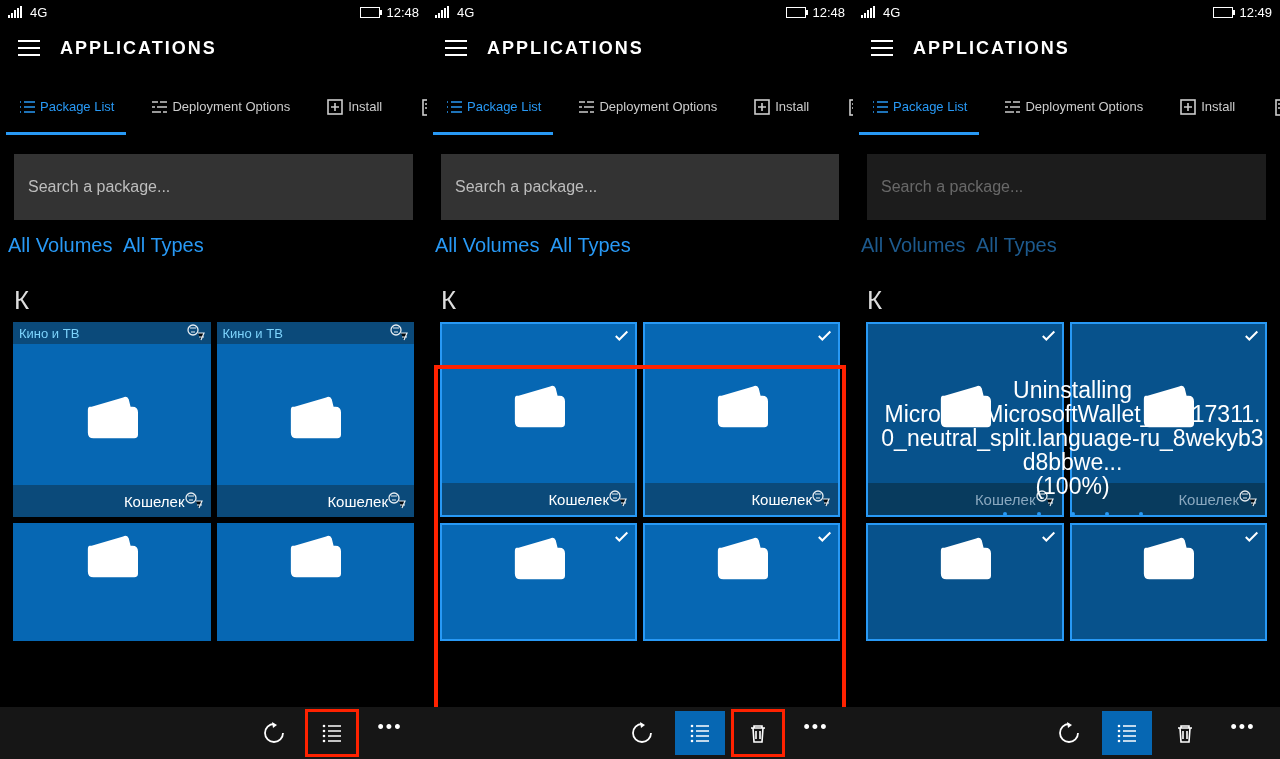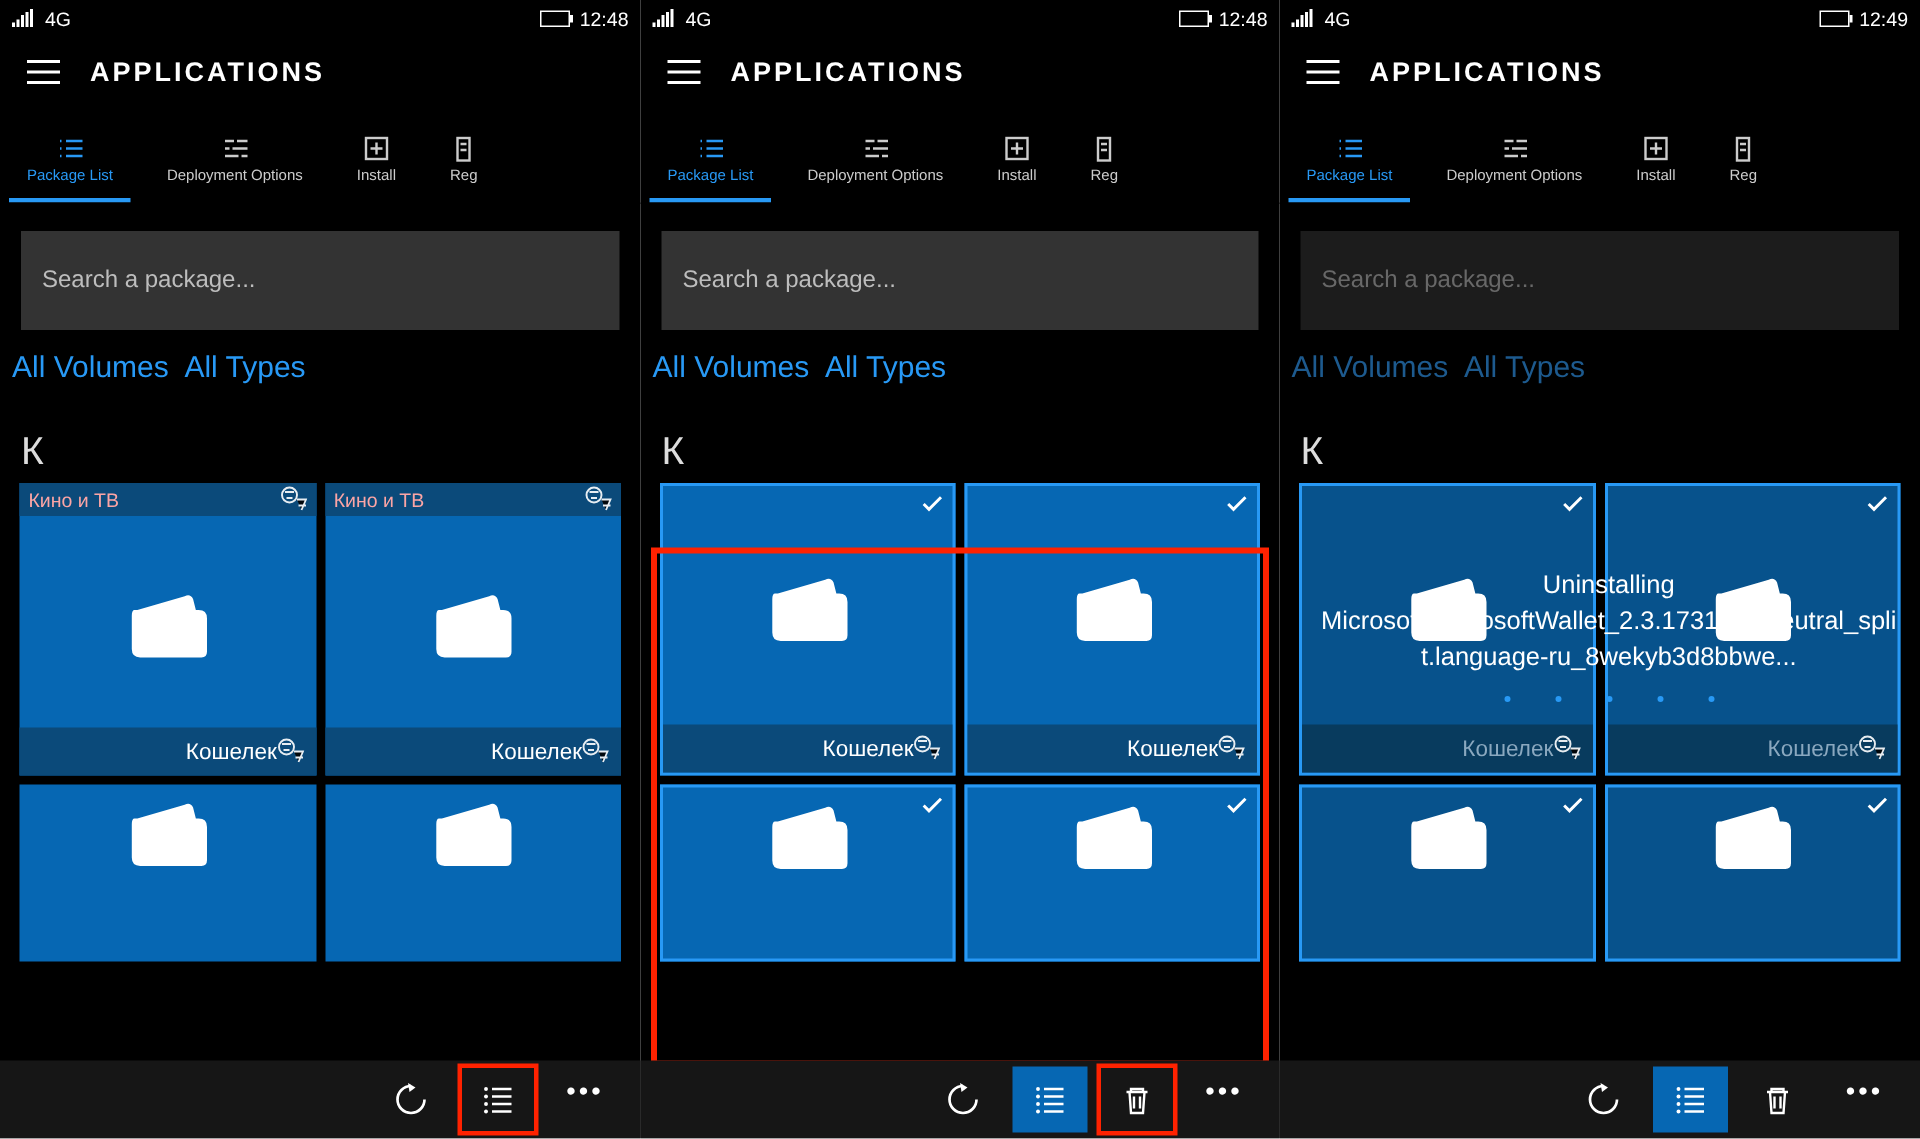--- a/index.html
+++ b/index.html
@@ -26,21 +26,21 @@
   .batt-fill { background:#fff; height:100%; width:70%; }
 
   
   .header { height:48px; display:flex; align-items:center; gap:20px; padding:0 18px; }
   .hamburger { width:22px; height:16px; display:flex; flex-direction:column; justify-content:space-between; cursor:pointer;}
   .hamburger span { height:2px; background:#fff; width:100%; }
   .header-title { font-size:18px; font-weight:600; letter-spacing:2px; }
 
   
   .tabs { display:flex; border-bottom:1px solid #000; height:58px; margin-top:6px; overflow:hidden; }
-  .tab { flex:0 0 auto; display:flex; flex-direction:column; align-items:center; justify-content:center; padding:0 18px; font-size:10px; color:#ccc; cursor:pointer; position:relative; height:100%; gap:4px; }
+  .tab { flex:0 0 auto; display:flex; flex-direction:row; align-items:center; justify-content:center; padding:0 18px; font-size:13px; color:#ccc; cursor:pointer; position:relative; height:100%; gap:4px; }
   .tab.active { color:#2899f5; }
   .tab.active::after { content:""; position:absolute; bottom:0; left:6px; right:6px; height:3px; background:#2899f5; }
   .tab-icon { width:18px; height:18px; }
   .tab-icon svg { width:100%; height:100%; }
 
   
   .search-wrap { padding:18px 14px 8px; }
   .search-wrap.dim { opacity:0.55; }
   .search-input { width:100%; height:66px; background:#333; border:none; color:#fff; font-size:16px; padding:0 14px; outline:none;}
   .search-input::placeholder { color:#bdbdbd; }
@@ -48,21 +48,21 @@
   .filters { padding:6px 8px 0; font-size:20px; }
   .filters span { color:#2899f5; margin-right:6px; cursor:pointer; }
   .filters.dim span { color:#1d5a8e; }
 
   .letterhead { font-size:26px; color:#ddd; padding:28px 14px 6px; font-weight:300; }
 
   
   .grid-area { padding:0 13px; }
   .row { display:flex; gap:6px; }
   .tile { flex:1; background:#0667b3; position:relative; height:195px; cursor:pointer; }
-  .tile-top { height:22px; background:#0b4a7a; display:flex; align-items:center; justify-content:space-between; padding:0 6px; font-size:13px; color:#fca5a5; overflow:hidden; }
+  .tile-top { height:22px; background:#0b4a7a; display:flex; align-items:center; justify-content:space-between; padding:0 6px; font-size:13px; color:#7dd3fc; overflow:hidden; }
   .tile-body { position:absolute; top:22px; bottom:30px; left:0; right:0; display:flex; align-items:center; justify-content:center; }
   .tile-label { position:absolute; bottom:0; left:0; right:0; height:32px; background:#0b4a7a; display:flex; align-items:center; justify-content:flex-end; padding:0 8px; font-size:15px; }
   .tile.sel { border:2px solid #2899f5; }
   .tile.sel .check, .tile .check.on { position:absolute; top:0; right:0; width:26px; height:24px; display:flex; align-items:center; justify-content:center; background:transparent; }
   .check { position:absolute; top:0; right:0; width:26px; height:24px; display:flex; align-items:center; justify-content:center; }
   .check svg { width:16px; height:16px; }
   .tile.half { height:165px; }
   .tile.half .tile-body { top:0; }
   .tile.dim { background:#07528c; }
   .tile.dim .tile-label { background:#083b5e; color:#8aa8bf; }
@@ -74,21 +74,21 @@
 
   
   .bottombar { position:absolute; bottom:0; left:0; right:0; height:52px; background:#161616; display:flex; align-items:center; justify-content:flex-end; gap:8px; padding:0 12px; }
   .bbtn { width:50px; height:44px; display:flex; align-items:center; justify-content:center; cursor:pointer; }
   .bbtn.sel { background:#0667b3; }
   .bbtn svg { width:22px; height:22px; }
   .ellipsis { letter-spacing:2px; font-size:18px; position:relative; top:-6px;}
   .redbox { outline:3px solid #f20; outline-offset:-1px; }
 
   
-  .overlay-msg { position:absolute; top:378px; left:12px; right:0; padding:0 14px; text-align:center; font-size:17px; line-height:24px; z-index:5; pointer-events:none; }
+  .overlay-msg { position:absolute; top:378px; left:12px; right:0; padding:0 14px; text-align:center; font-size:23px; line-height:24px; z-index:5; pointer-events:none; }
   .overlay-dots { display:flex; justify-content:center; gap:30px; margin-top:14px;}
   .overlay-dots span { width:4px;height:4px; background:#2899f5; border-radius:50%; }
 
   .redframe-grid { position:absolute; outline:4px solid #f20; pointer-events:none; }
 
   .tiny-icon-lang{ width:18px; height:18px; opacity:.9;}
 </style>
 </head>
 <body>
 
@@ -545,20 +545,21 @@
               <svg class="wallet-icon" viewBox="0 0 60 56">
                 <use href="#wallet"></use>
               </svg>
             </div>
         </div>
       </div>
     </div>
     <div class="overlay-msg">
       <div>Uninstalling</div>
       <div style="word-break:break-all">Microsoft.MicrosoftWallet_2.3.17311.0_neutral_split.language-ru_8wekyb3d8bbwe...</div>
+      <div>(100%)</div>
       <div class="overlay-dots">
           <span></span>
           <span></span>
           <span></span>
           <span></span>
           <span></span>
         </div>
     </div>
     <div class="bottombar">
       <div class="bbtn">

